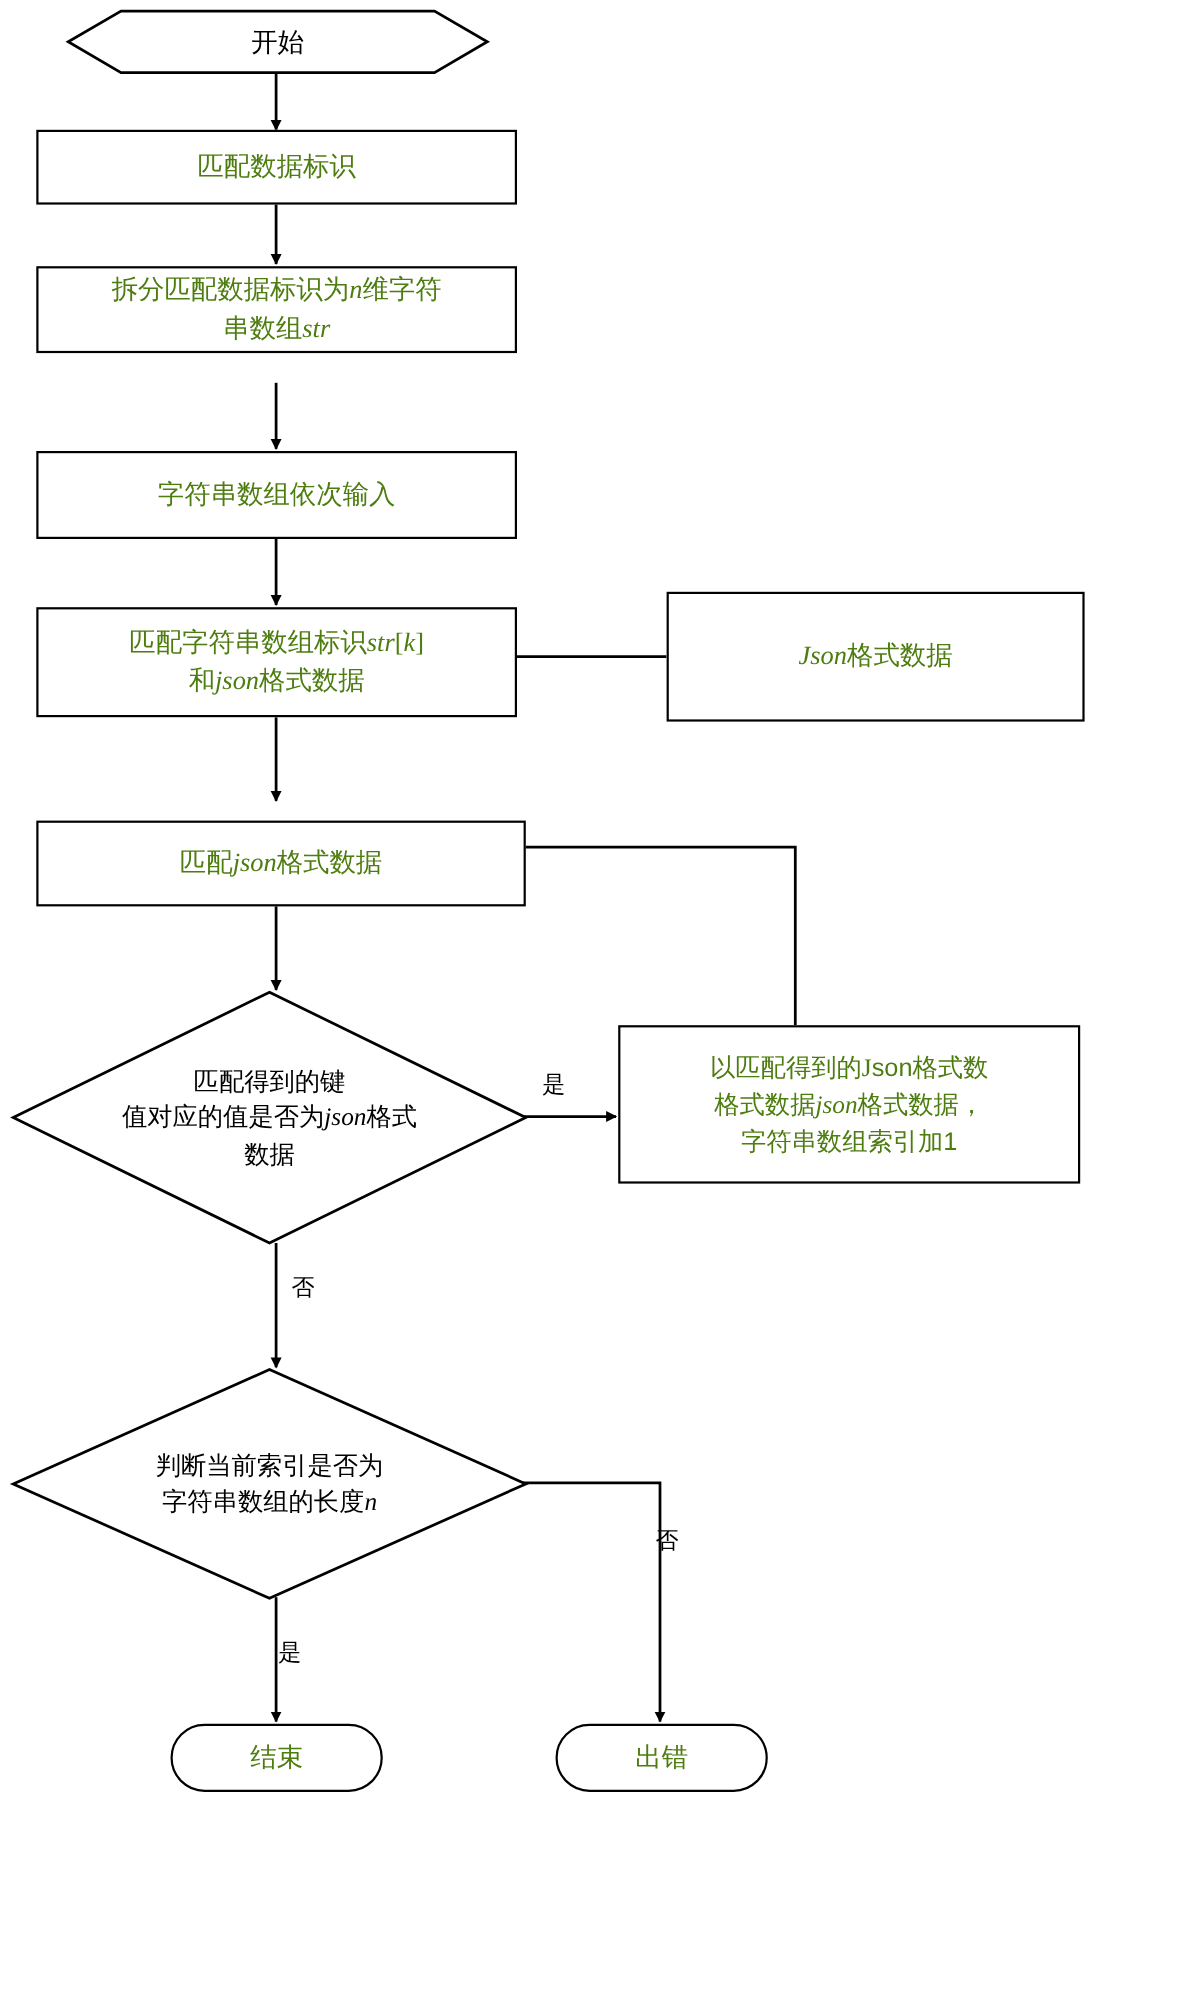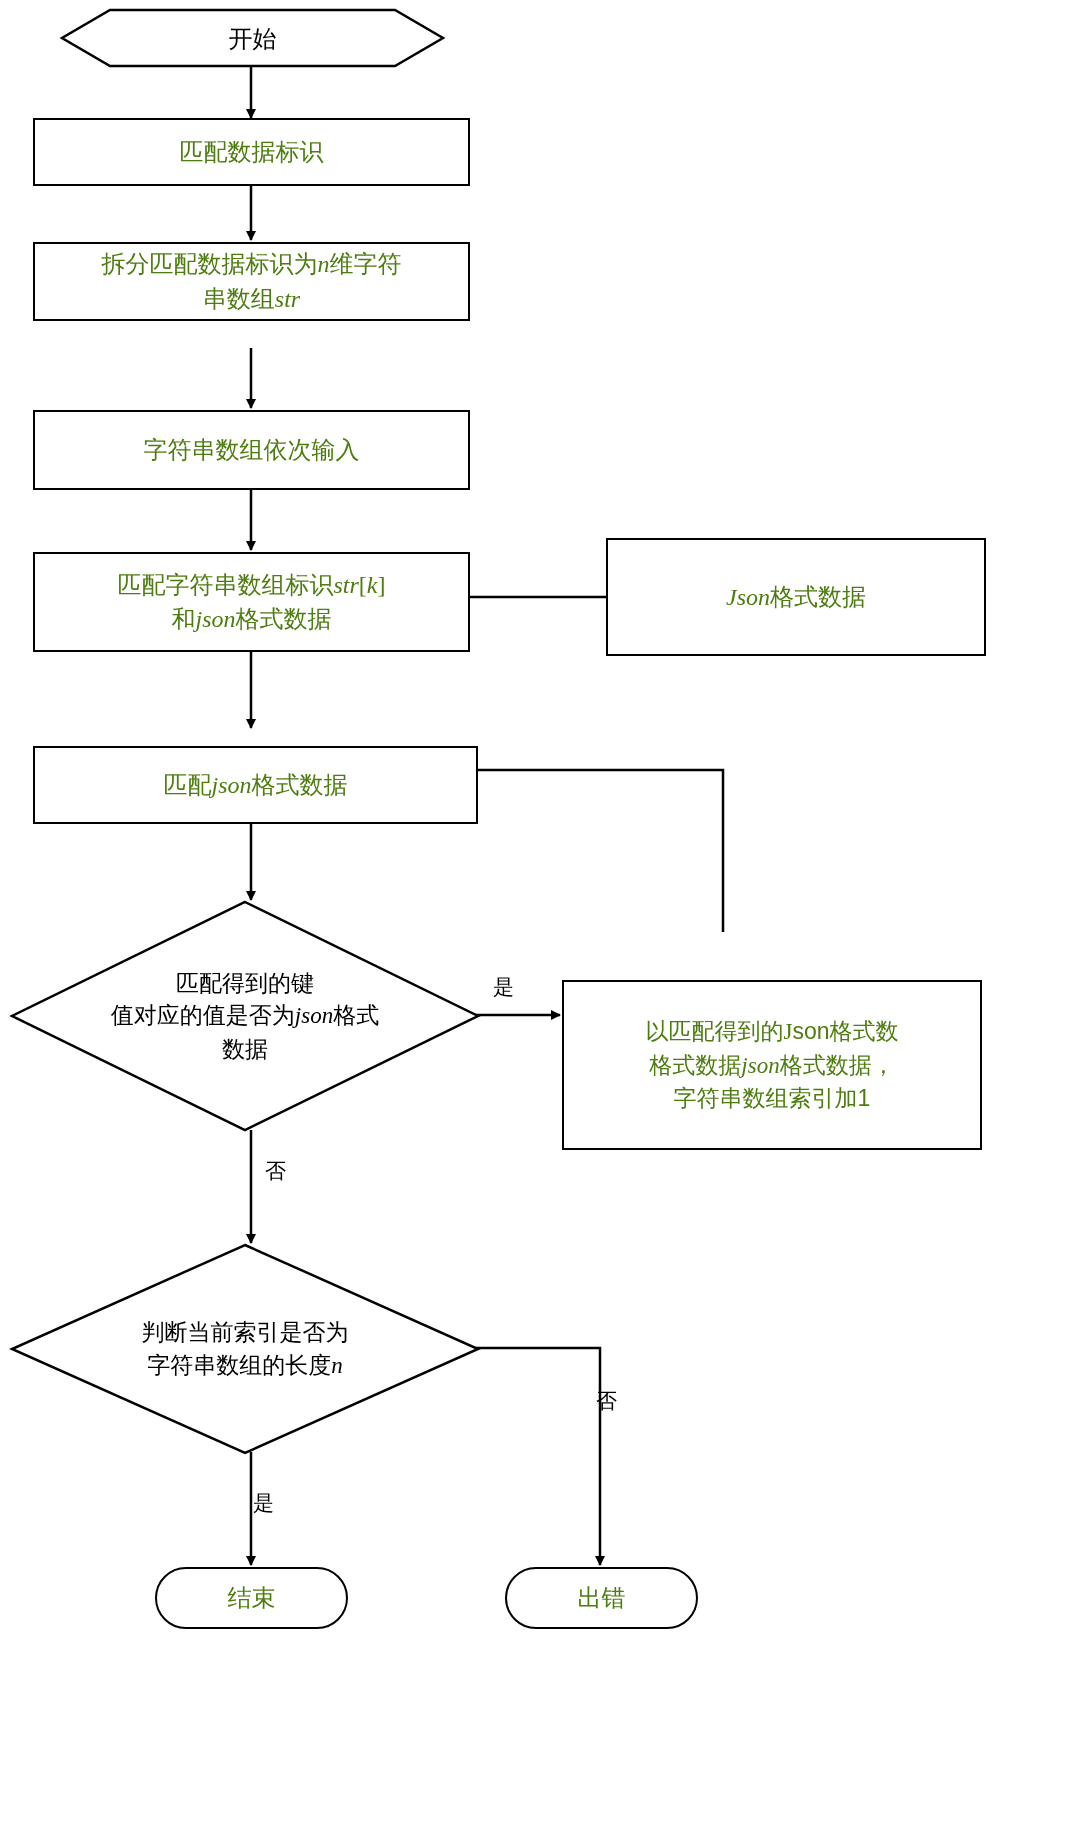--- a/index.html
+++ b/index.html
@@ -155,21 +155,21 @@
   </svg>
   <div class="diamondlabel" style="left:10px; top:900px; width:470px; height:232px;">
     <span class="t23">
       <span>匹配得到的键</span><br>
       <span>值对应的值是否为</span><span class="ital t23">json</span><span>格式</span><br>
       <span>数据</span>
     </span>
 
   </div>
 
-  <div class="node rect" style="left:562px; top:932px; width:420px; height:170px;margin-top:48px;">
+  <div class="node rect" style="left:562px; top:932px; width:420px; height:144px;">
     <span class="t23" style="padding:0 14px;">
       <span>以匹配得到的</span><span class="serif t23">J</span><span>son格式数</span><br>
       <span>格式数据</span><span class="ital t23">json</span><span>格式数据，</span><br>
       <span>字符串数组索引加1</span>
     </span>
 
   </div>
 
   <svg class="shape-svg" style="left:10px; top:1243px;" width="470" height="212">
     <polygon points="235,2 468,106 235,210 2,106" fill="#ffffff" stroke="#000000" stroke-width="2.5"></polygon>

